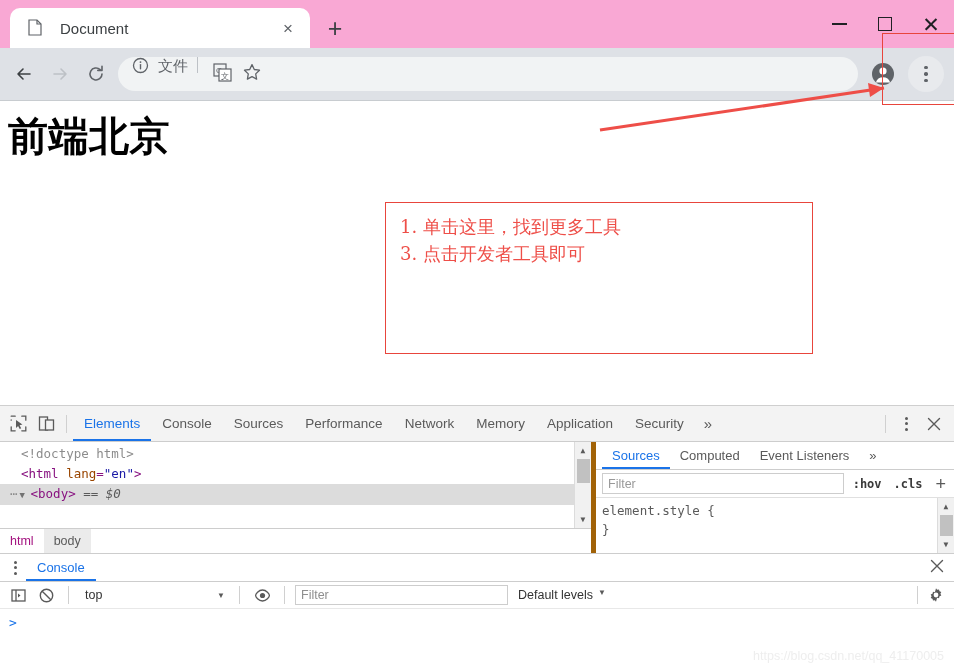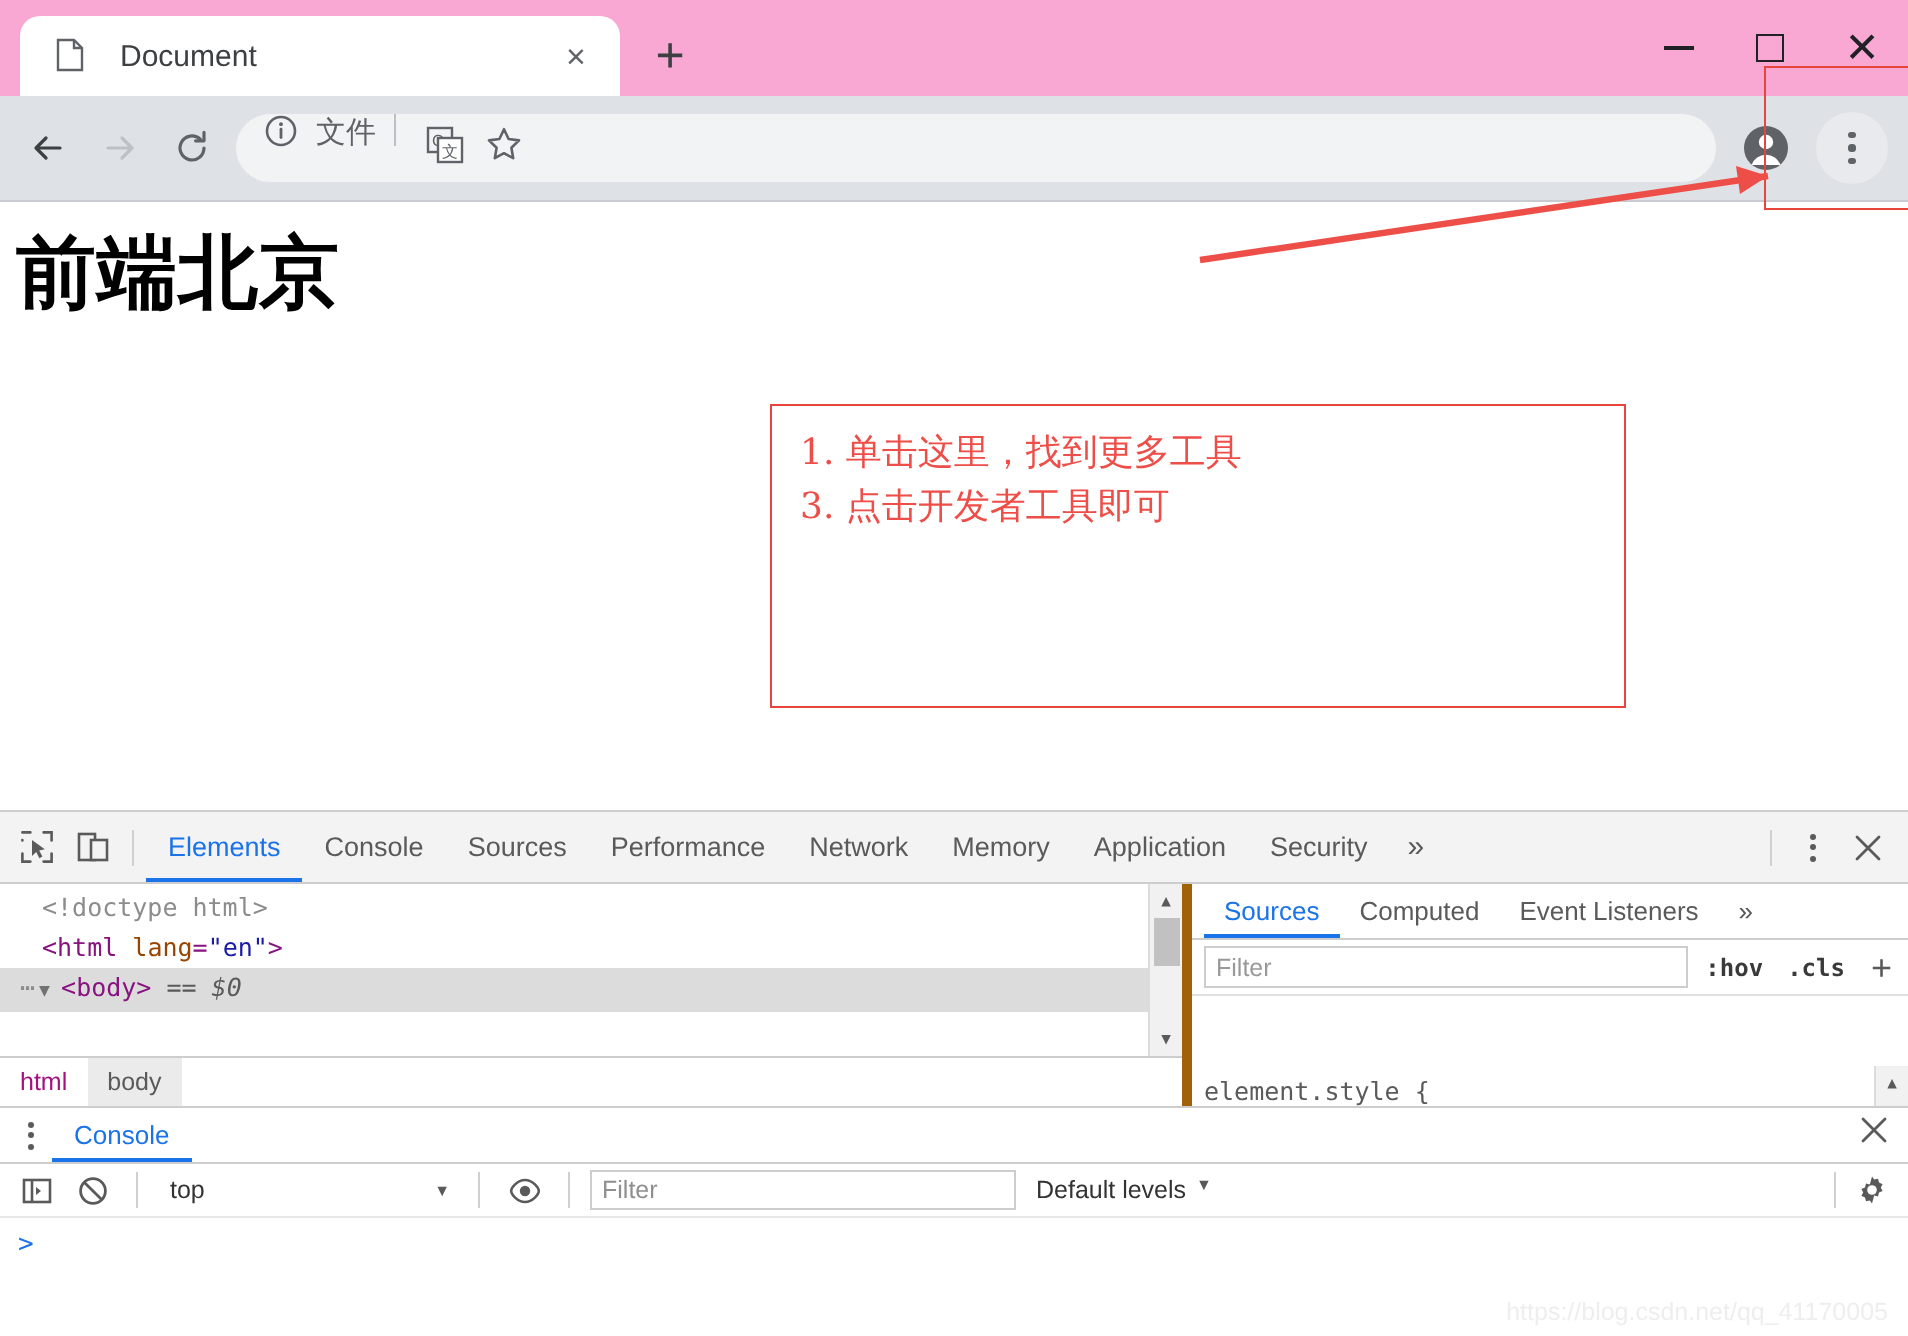--- a/index.html
+++ b/index.html
@@ -209,21 +209,21 @@
   }
   .filter-input::placeholder { color: #999; }
   .st-pill {
     font-size: 12px; color: #3a3a3a; font-weight: bold; padding: 0 3px;
     font-family: "DejaVu Sans Mono", "Liberation Mono", monospace;
   }
   .st-plus { font-size: 18px; color: #5a5a5a; padding: 0 4px; line-height: 1; }
   .styles-content {
     flex: 1; overflow: hidden; position: relative;
     font-family: "DejaVu Sans Mono", "Liberation Mono", monospace;
-    font-size: 12.5px; line-height: 19px; padding: 3px 0 0 6px; color: #5a5a5a; margin-top: 35px;
+    font-size: 12.5px; line-height: 19px; padding: 3px 0 0 6px; color: #5a5a5a;
   }
   .styles-scroll {
     position: absolute; right: 0; top: 0; width: 17px; height: 100%;
     background: #f1f1f1; border-left: 1px solid #dcdcdc;
     display: flex; flex-direction: column; align-items: center;
   }
 
   
   .drawer {
     height: 115px; border-top: 1px solid #cdcdcd; background: #fff;

